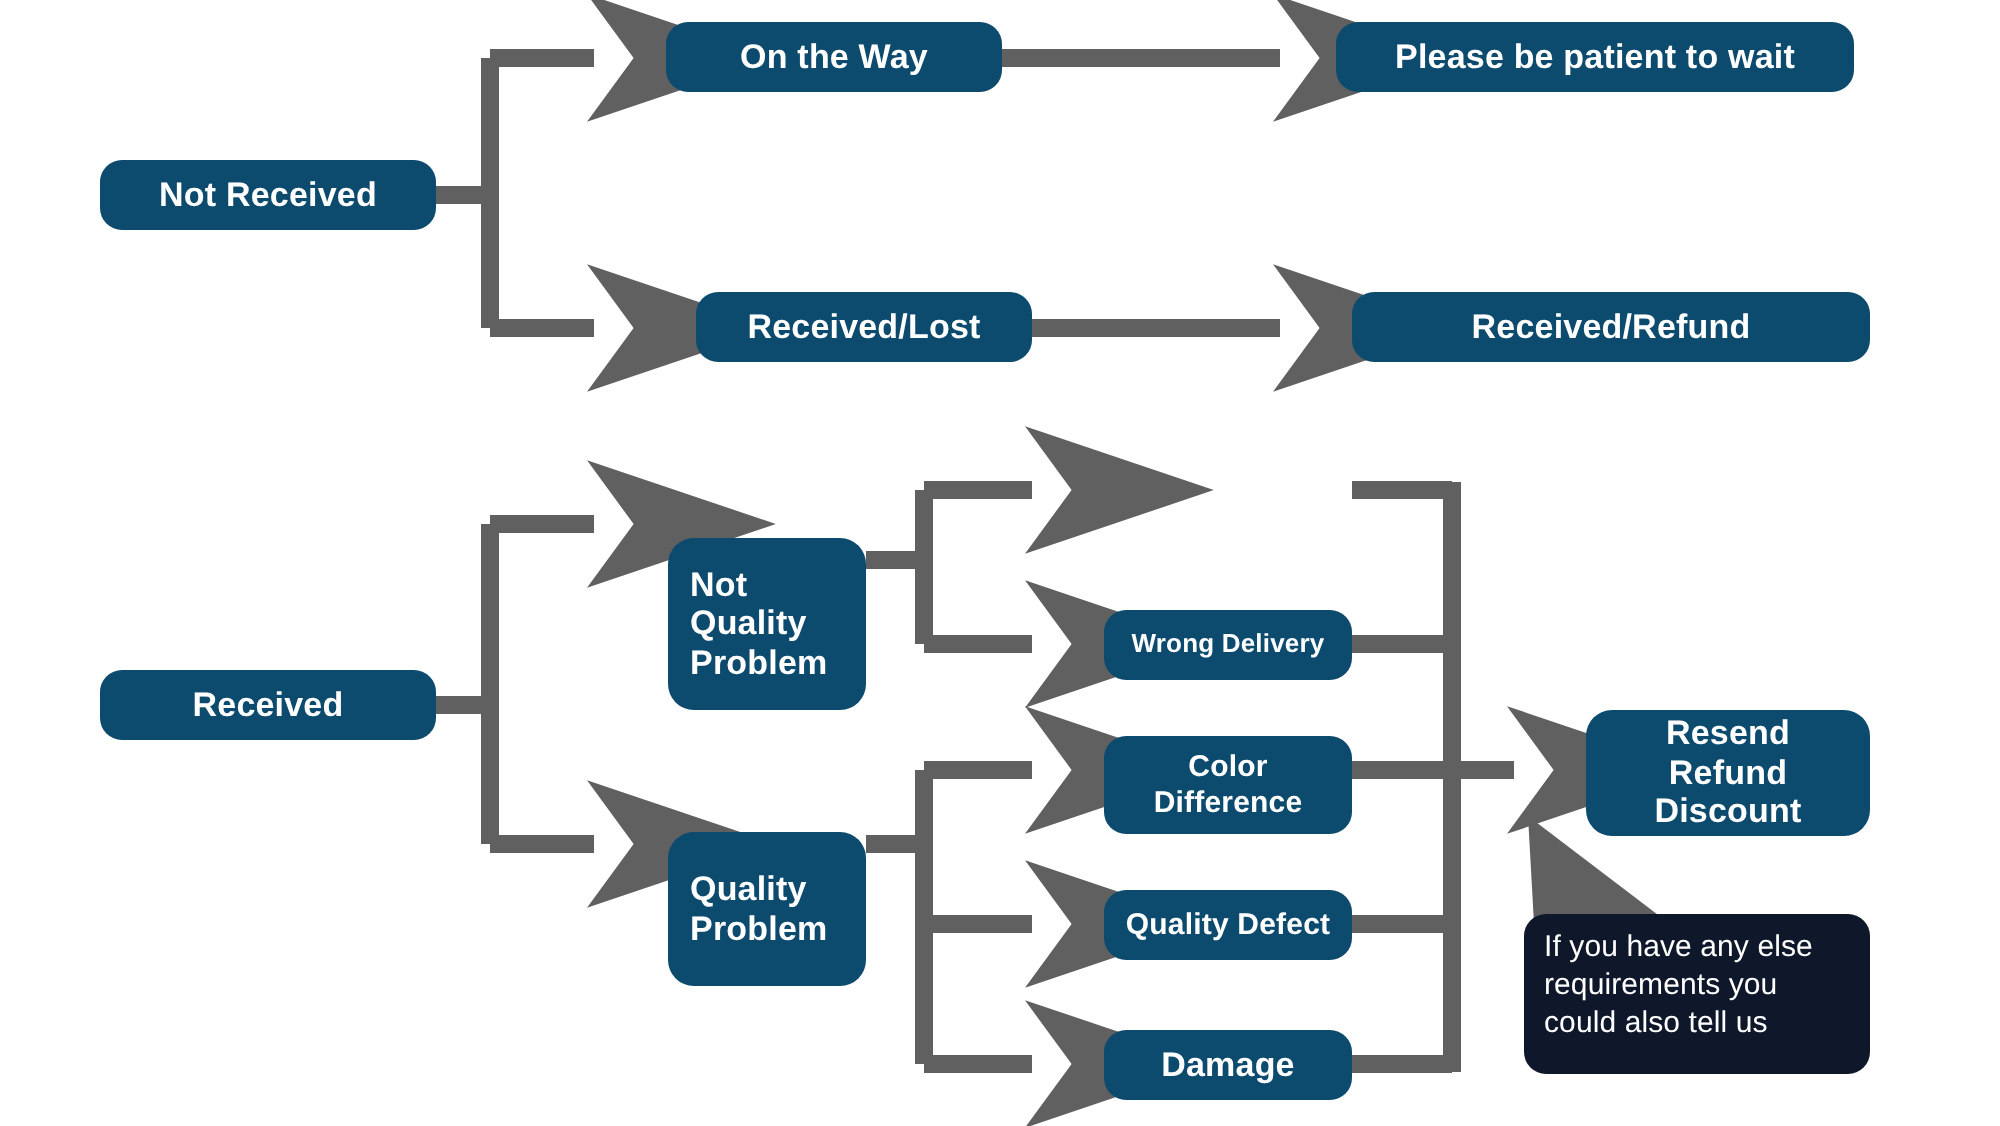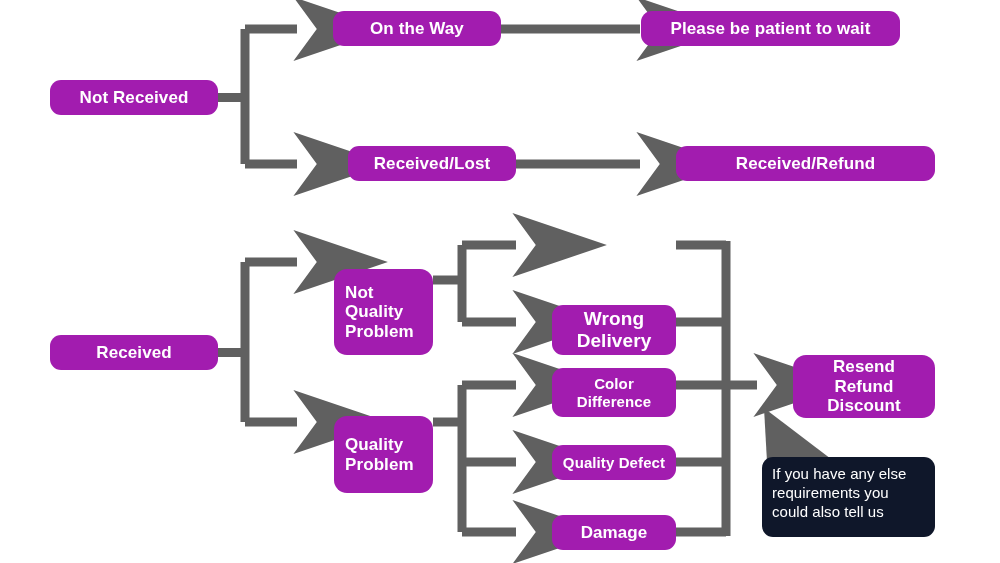--- a/index.html
+++ b/index.html
@@ -22,21 +22,21 @@
   #connectors {
     position: absolute;
     left: 0;
     top: 0;
     width: 1000px;
     height: 563px;
     pointer-events: none;
   }
   .node {
     position: absolute;
-    background: #a21caf;
+    background: #0c4a6e;
     color: #ffffff;
     border-radius: 11px;
     display: flex;
     align-items: center;
     justify-content: center;
     text-align: center;
     font-weight: bold;
     line-height: 1.14;
     letter-spacing: 0.1px;
     padding: 0 6px;
@@ -48,29 +48,29 @@
     text-align: left;
     padding-left: 11px;
     margin-top: 32px;
   }
   .node.multiline {
     border-radius: 13px;
   }
   
   #node-not-received  { left: 50px;  top: 80px;  width: 168px; height: 35px;  font-size: 17px; }
   #node-on-the-way    { left: 333px; top: 11px;  width: 168px; height: 35px;  font-size: 17px; }
-  #node-be-patient    { left: 641px; top: 11px;  width: 259px; height: 35px;  font-size: 17px; }
+  #node-be-patient    { left: 668px; top: 11px;  width: 259px; height: 35px;  font-size: 17px; }
   #node-received-lost { left: 348px; top: 146px; width: 168px; height: 35px;  font-size: 17px; }
   #node-received-refund { left: 676px; top: 146px; width: 259px; height: 35px; font-size: 17px; }
   
   #node-received      { left: 50px;  top: 335px; width: 168px; height: 35px;  font-size: 17px; }
   #node-not-quality   { left: 334px; top: 237px; width: 99px;  height: 86px;  font-size: 17px; }
   #node-quality       { left: 334px; top: 384px; width: 99px;  height: 77px;  font-size: 17px; }
   #node-not-fit       { left: 552px; top: 228px; width: 124px; height: 35px;  font-size: 17px; }
-  #node-wrong-delivery{ left: 552px; top: 305px; width: 124px; height: 50px;  font-size: 19px; }
+  #node-wrong-delivery{ left: 552px; top: 305px; width: 124px; height: 35px;  font-size: 13px; }
   #node-color-diff    { left: 552px; top: 368px; width: 124px; height: 49px;  font-size: 15px; }
   #node-quality-defect{ left: 552px; top: 445px; width: 124px; height: 35px;  font-size: 15px; }
   #node-damage        { left: 552px; top: 515px; width: 124px; height: 35px;  font-size: 17px; }
   #node-resend        { left: 793px; top: 355px; width: 142px; height: 63px;  font-size: 17px; }
   
   #callout {
     position: absolute;
     left: 762px;
     top: 457px;
     width: 173px;

